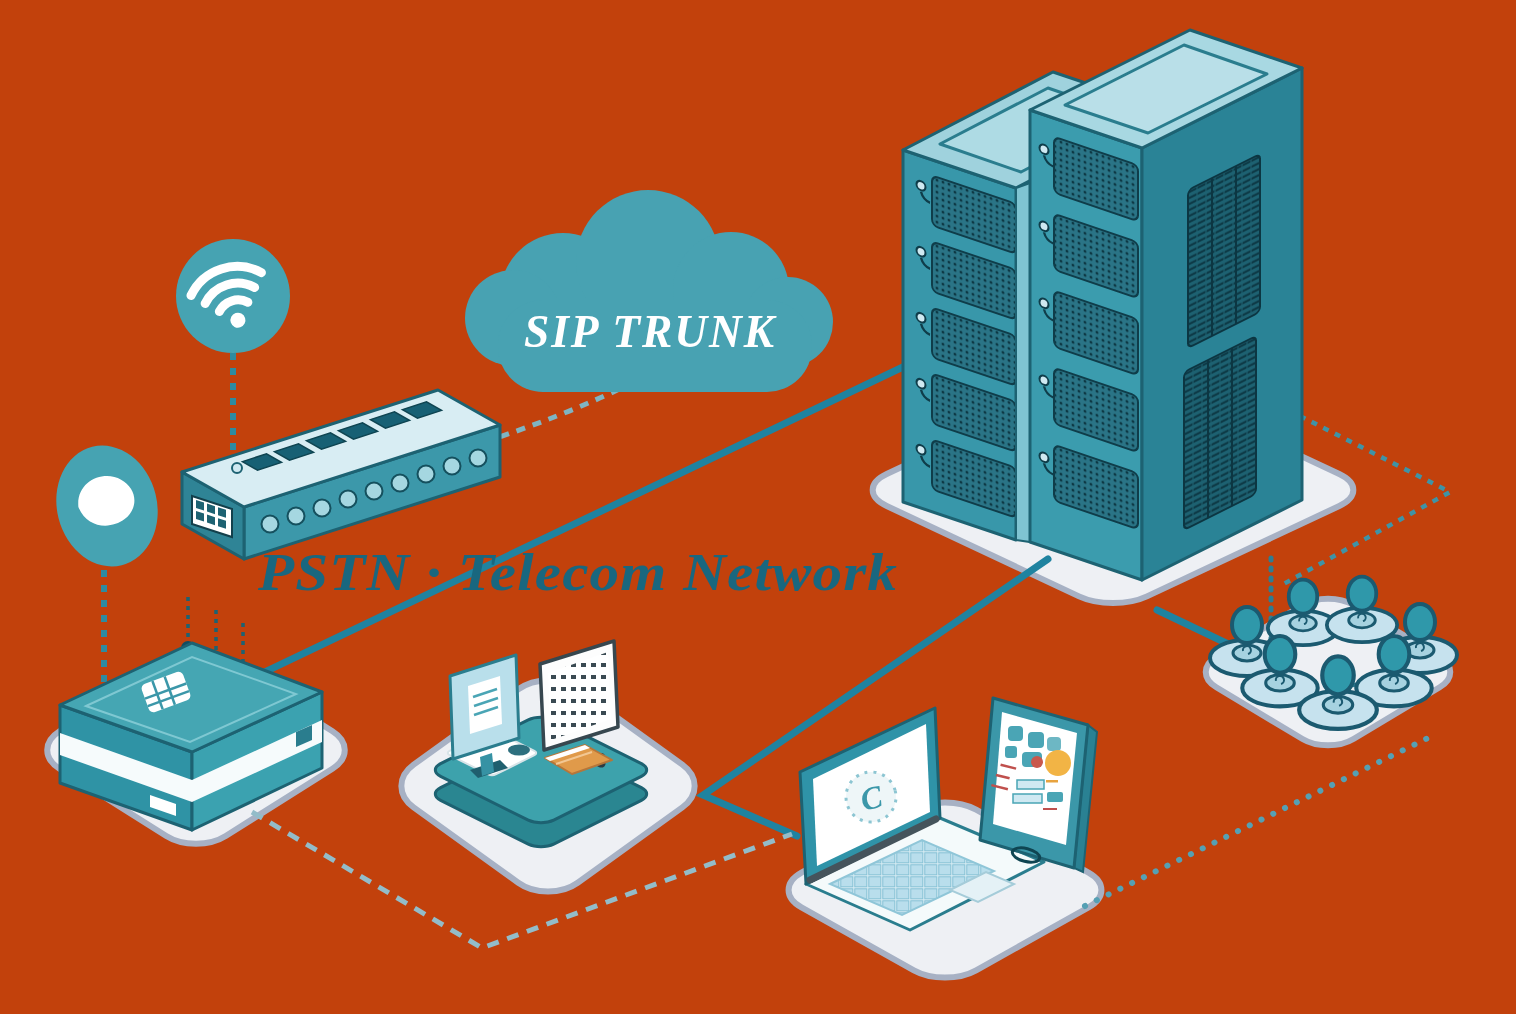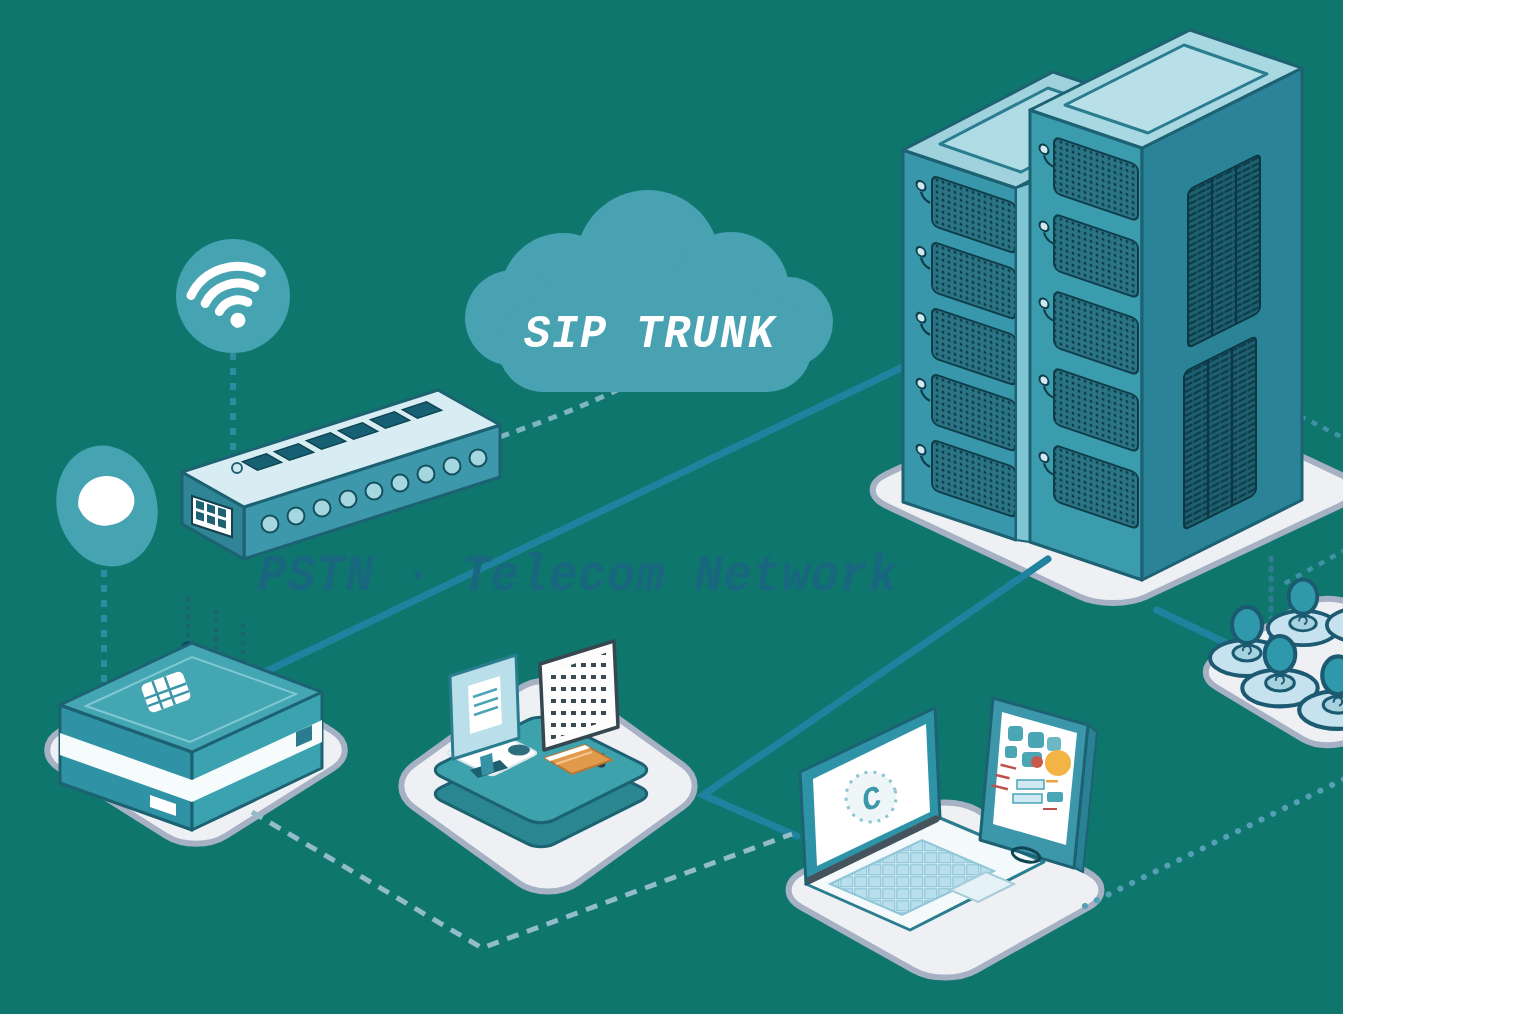--- a/index.html
+++ b/index.html
@@ -1,17 +1,17 @@
 <!DOCTYPE html>
 <html style="--teal: #42a1b1; --teal-dark: #1d6272; --line: #1f83a0; --text: #19677f; --platform-fill: #eef0f4; --platform-stroke: #a7b1c4; --orange: #e09a4a; --yellow: #f2b445; --red: #c0504d;"><head>
 <meta charset="utf-8">
 <style>
   body{margin:0;background:#ffffff}
-  .stage{position:relative;width:1343px;height:1014px;background:#0f766e;overflow:hidden;
-         font-family:Liberation Mono, monospace}
+  .stage{position:relative;width:1516px;height:1014px;background:#c2410c;overflow:hidden;
+         font-family:Liberation Serif, serif}
   .stage svg{position:absolute;left:0;top:0}
   .lbl{font-style:italic;font-weight:bold;fill:var(--text,#19677f);letter-spacing:1px}
   .cloud-lbl{font-style:italic;font-weight:bold;fill:#ffffff;letter-spacing:2px}
   .logo-lbl{font-style:italic;font-weight:bold;fill:#3b97a9}
   .solid{stroke:var(--line,#1f83a0);stroke-width:7;fill:none;stroke-linecap:round}
   .platform{fill:var(--platform-fill,#eef0f4);stroke:var(--platform-stroke,#a7b1c4);stroke-width:6}
   .dashA{fill:none;stroke:#2e8ba0;stroke-width:6;stroke-dasharray:7 8}
   .dashB{fill:none;stroke:#7fb4c2;stroke-width:5;stroke-dasharray:9 8}
   .dashC{fill:none;stroke:#93bcc9;stroke-width:5;stroke-dasharray:12 9}
   .dashD{fill:none;stroke:#3f93a6;stroke-width:4.5;stroke-dasharray:6 7}

